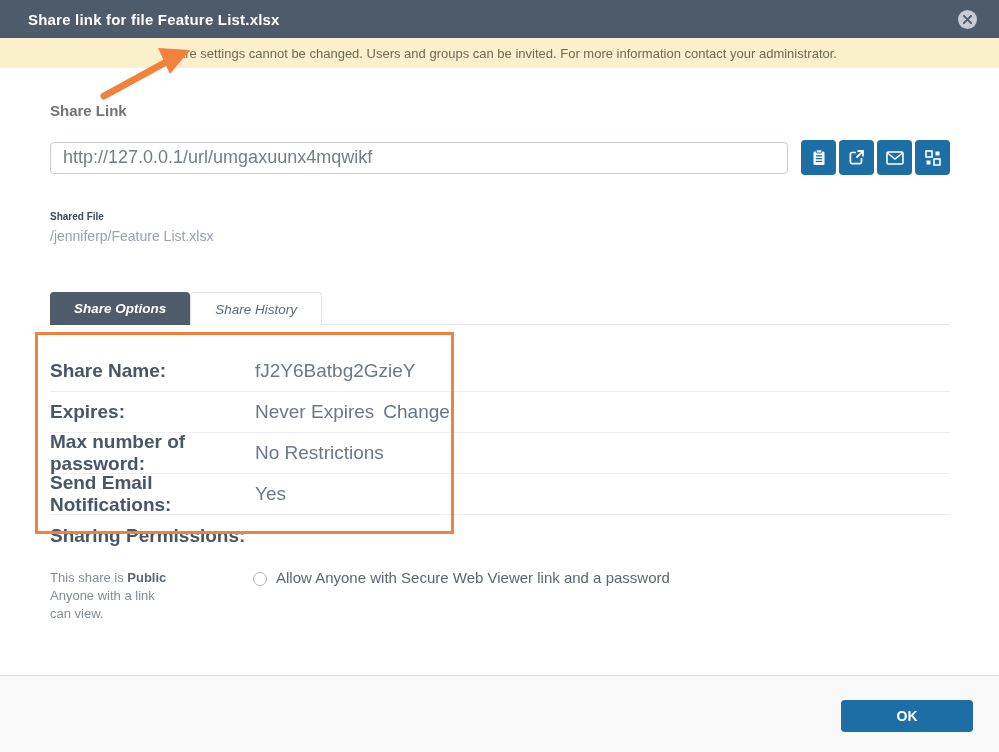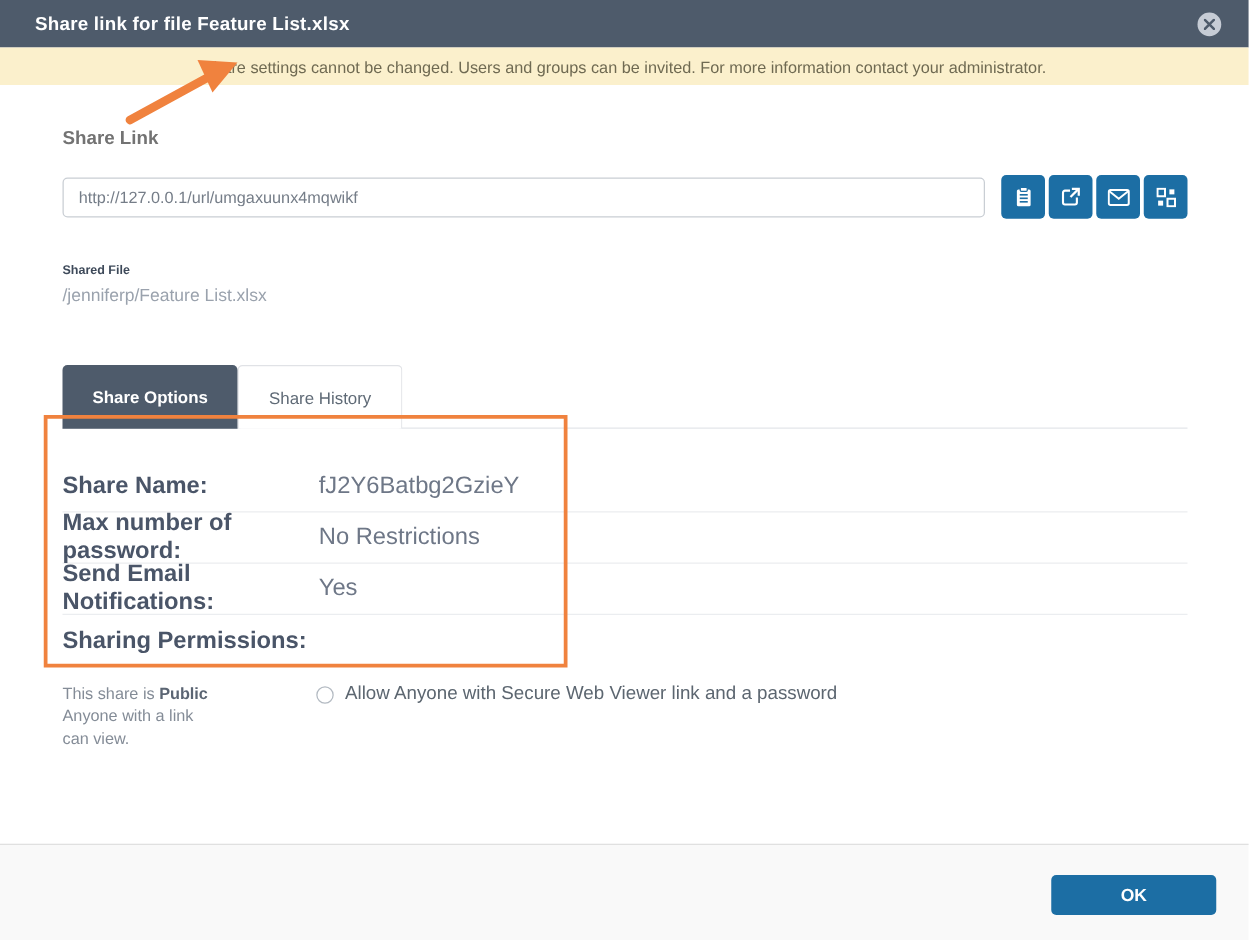--- a/index.html
+++ b/index.html
@@ -41,40 +41,40 @@
   }
 
   
   .content { padding: 0 49px 0 50px; }
 
   .section-heading { margin-top: 34px; font-size: 15px; font-weight: bold; color: #737373; }
 
   .link-row { margin-top: 21px; display: flex; align-items: center; }
   .link-input {
     flex: 1; height: 32px; border: 1px solid #c9ced4; border-radius: 4px;
-    padding: 0 12px; font-size: 13px; color: #757d88;
+    padding: 0 12px; font-size: 18px; color: #757d88;
     font-family: "Liberation Sans", sans-serif; outline: none; background: #fff;
   }
   .icon-buttons { display: flex; gap: 3px; margin-left: 13px; }
   .icon-btn {
     width: 35px; height: 35px; border: none; border-radius: 4px;
     background: #1c6ea4; color: #fff; cursor: pointer;
     display: flex; align-items: center; justify-content: center;
   }
   .icon-btn svg { display: block; }
 
   .shared-file-heading { margin-top: 36px; font-size: 10px; font-weight: bold; color: #3e4a5a; }
   .shared-file-path { margin-top: 6px; font-size: 14px; color: #9aa2ad; }
 
   
   .tabs { margin-top: 47px; display: flex; border-bottom: 1px solid #e4e6ea; }
   .tab {
-    height: 51px; display: flex; align-items: center; justify-content: center;
+    height: 33px; display: flex; align-items: center; justify-content: center;
     padding: 0 24px; font-size: 13.5px; cursor: pointer;
-    border-radius: 4px 4px 0 0; position: relative; top: 1px;
+    border-radius: 4px 4px 0 0; position: relative; top: 1px; font-style: italic;
   }
   .tab.active { background: #4e5b6b; color: #ffffff; font-weight: bold; border: none; }
   .tab.inactive { background: #ffffff; color: #5f6a76; border: 1px solid #e0e2e6; border-bottom: none; }
 
   
   .option-rows { margin-top: 26px; }
   .option-row {
     display: flex; align-items: center; height: 41px;
     border-bottom: 1px solid #ebedf0; font-size: 19px;
   }
@@ -185,20 +185,25 @@
       <div class="tab inactive">Share History</div>
     </div>
 
     <div class="option-rows">
 
       <div class="option-row">
         <span class="option-label">Share Name:</span>
         <span class="option-value">fJ2Y6Batbg2GzieY</span>
       </div>
 
+      <div class="option-row">
+        <span class="option-label">Expires:</span>
+        <span class="option-value">Never Expires</span>
+        <span class="option-value change-link">Change</span>
+      </div>
 
       <div class="option-row">
         <span class="option-label">Max number of password:</span>
         <span class="option-value">No Restrictions</span>
       </div>
 
       <div class="option-row">
         <span class="option-label">Send Email Notifications:</span>
         <span class="option-value">Yes</span>
       </div>

